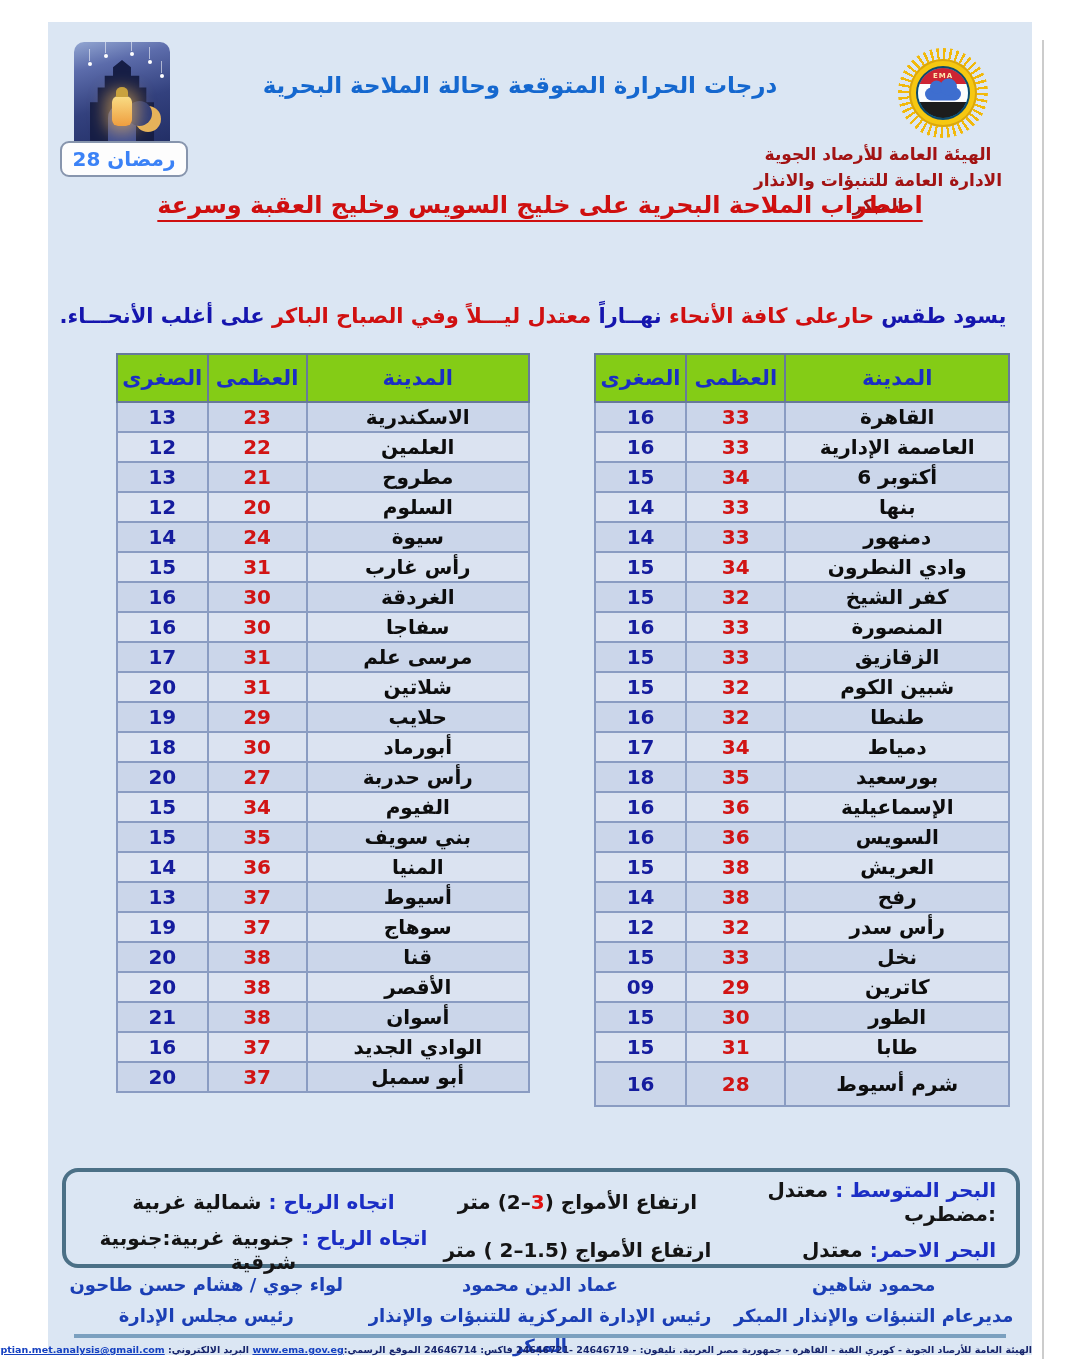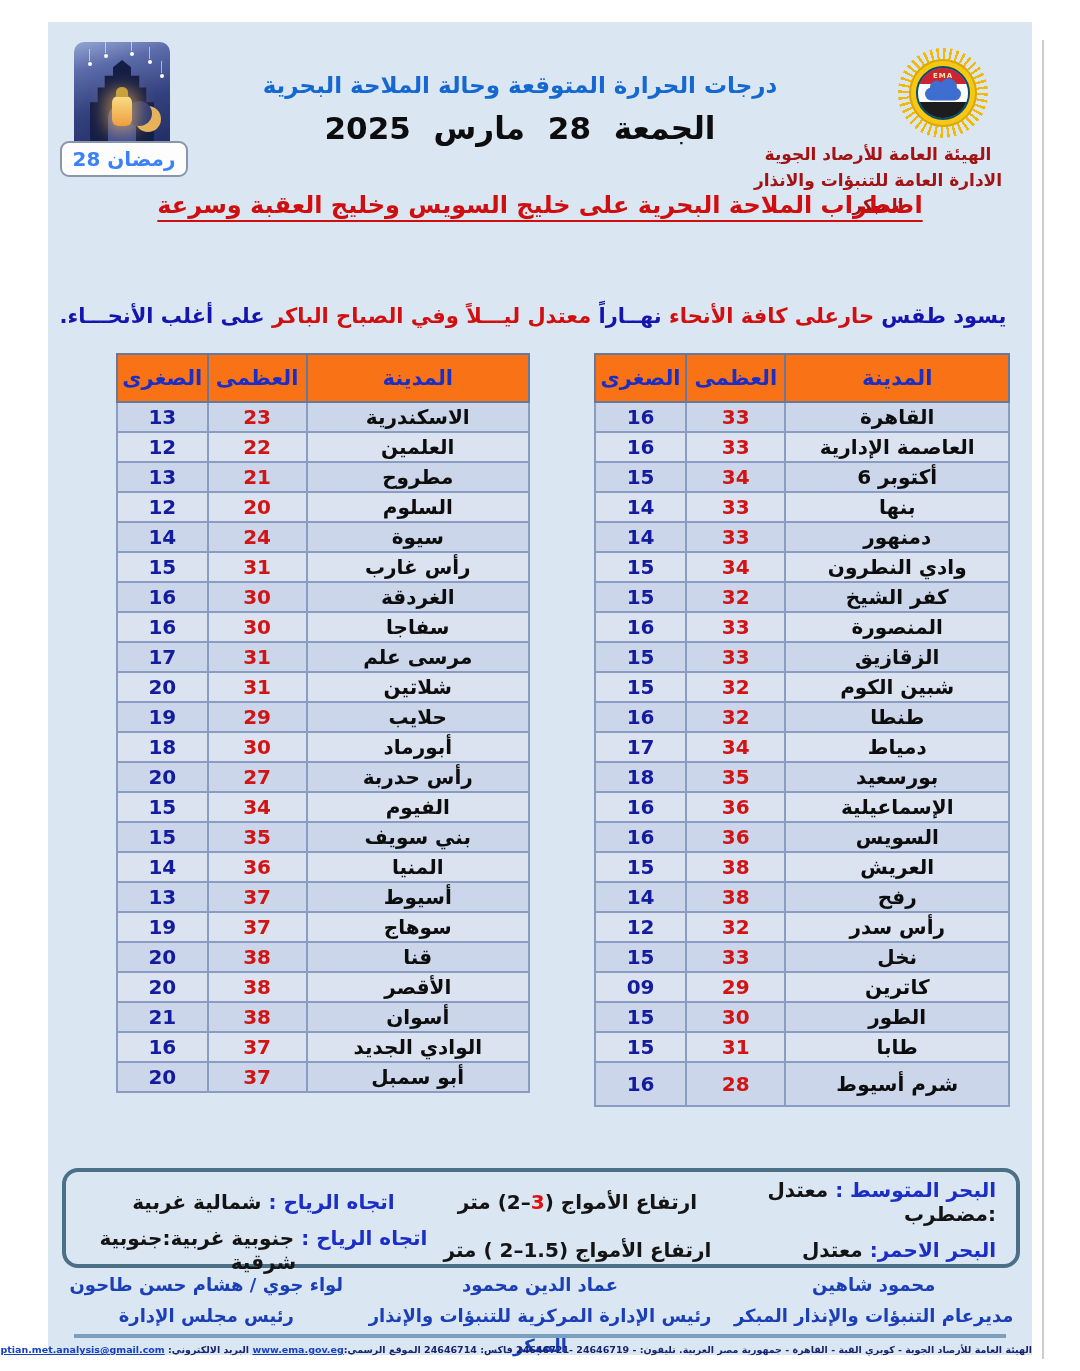--- a/index.html
+++ b/index.html
@@ -54,21 +54,21 @@
   .wline { position:absolute; top:282px; left:0; right:14px; text-align:center; font-size:21px; font-weight:bold; }
   .c-blue { color:#1515ae; }
   .c-red  { color:#d01010; }
 
   
   .tables { position:absolute; top:331px; left:0; right:0; height:812px; }
   .t-wrap { position:absolute; top:0; }
   .t-right { right:22px; width:416px; }
   .t-left  { left:68px;  width:414px; }
   table { width:100%; border-collapse:collapse; table-layout:fixed; direction:rtl; }
-  thead th { background:#f97316; color:#1b2ec5; font-size:21px; font-weight:bold; height:48px;
+  thead th { background:#84cc16; color:#1b2ec5; font-size:21px; font-weight:bold; height:48px;
              border:2px solid #67799b; }
   tbody td { font-weight:bold; font-size:20px; height:30px; text-align:center; vertical-align:middle;
              border:2px solid #8a9cc2; }
   table { border:2px solid #67799b; }
   tbody tr:nth-child(odd)  td { background:#cbd6ea; }
   tbody tr:nth-child(even) td { background:#dbe3f1; }
   td.city { color:#0d0d0d; }
   td.max  { color:#d11414; }
   td.min  { color:#141c9e; }
   .t-right tbody tr:last-child td { height:44px; }
@@ -108,21 +108,20 @@
         <span class="star s5"></span>
         <div class="mosque"></div>
         <div class="arch"></div>
         <div class="cres"></div>
         <div class="lamp"></div>
       </div>
       <div class="badge">28 رمضان</div>
 
       <div class="titles">
         <div class="main-title">درجات الحرارة المتوقعة وحالة الملاحة البحرية</div>
-        <div class="date-line">الجمعة 28 مارس 2025</div>
       </div>
 
       <div class="logo">
         <div class="rays"></div>
         <div class="sun-core"></div>
         <div class="emblem">
           <div class="st-top">EMA</div>
           <div class="st-mid">
             <div class="cloud"></div>
           </div>

